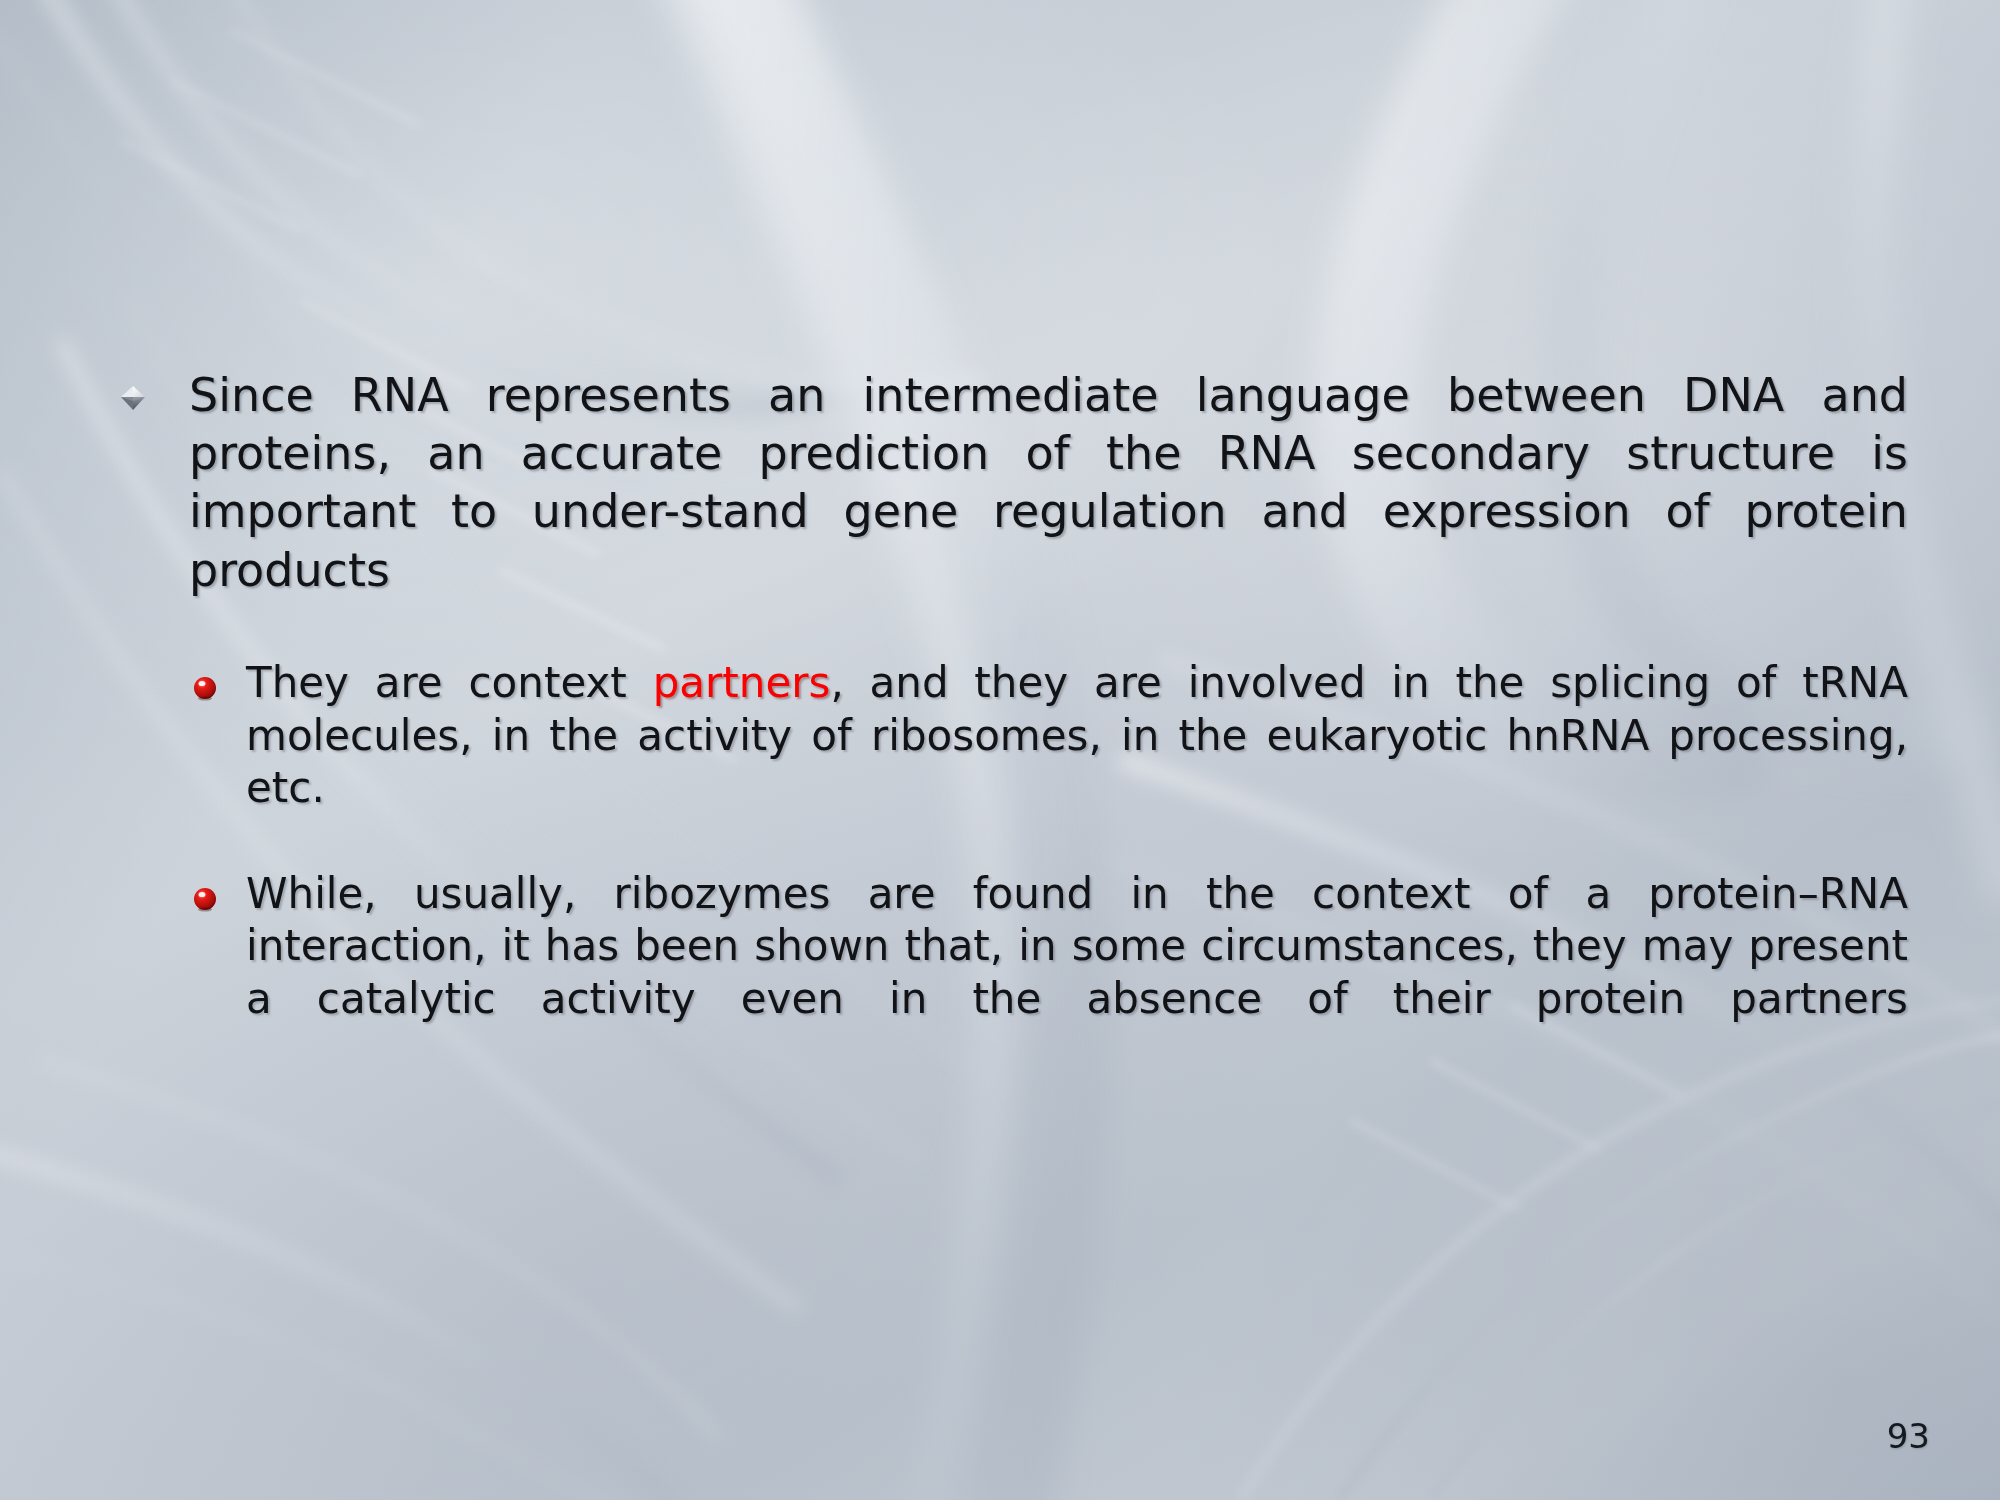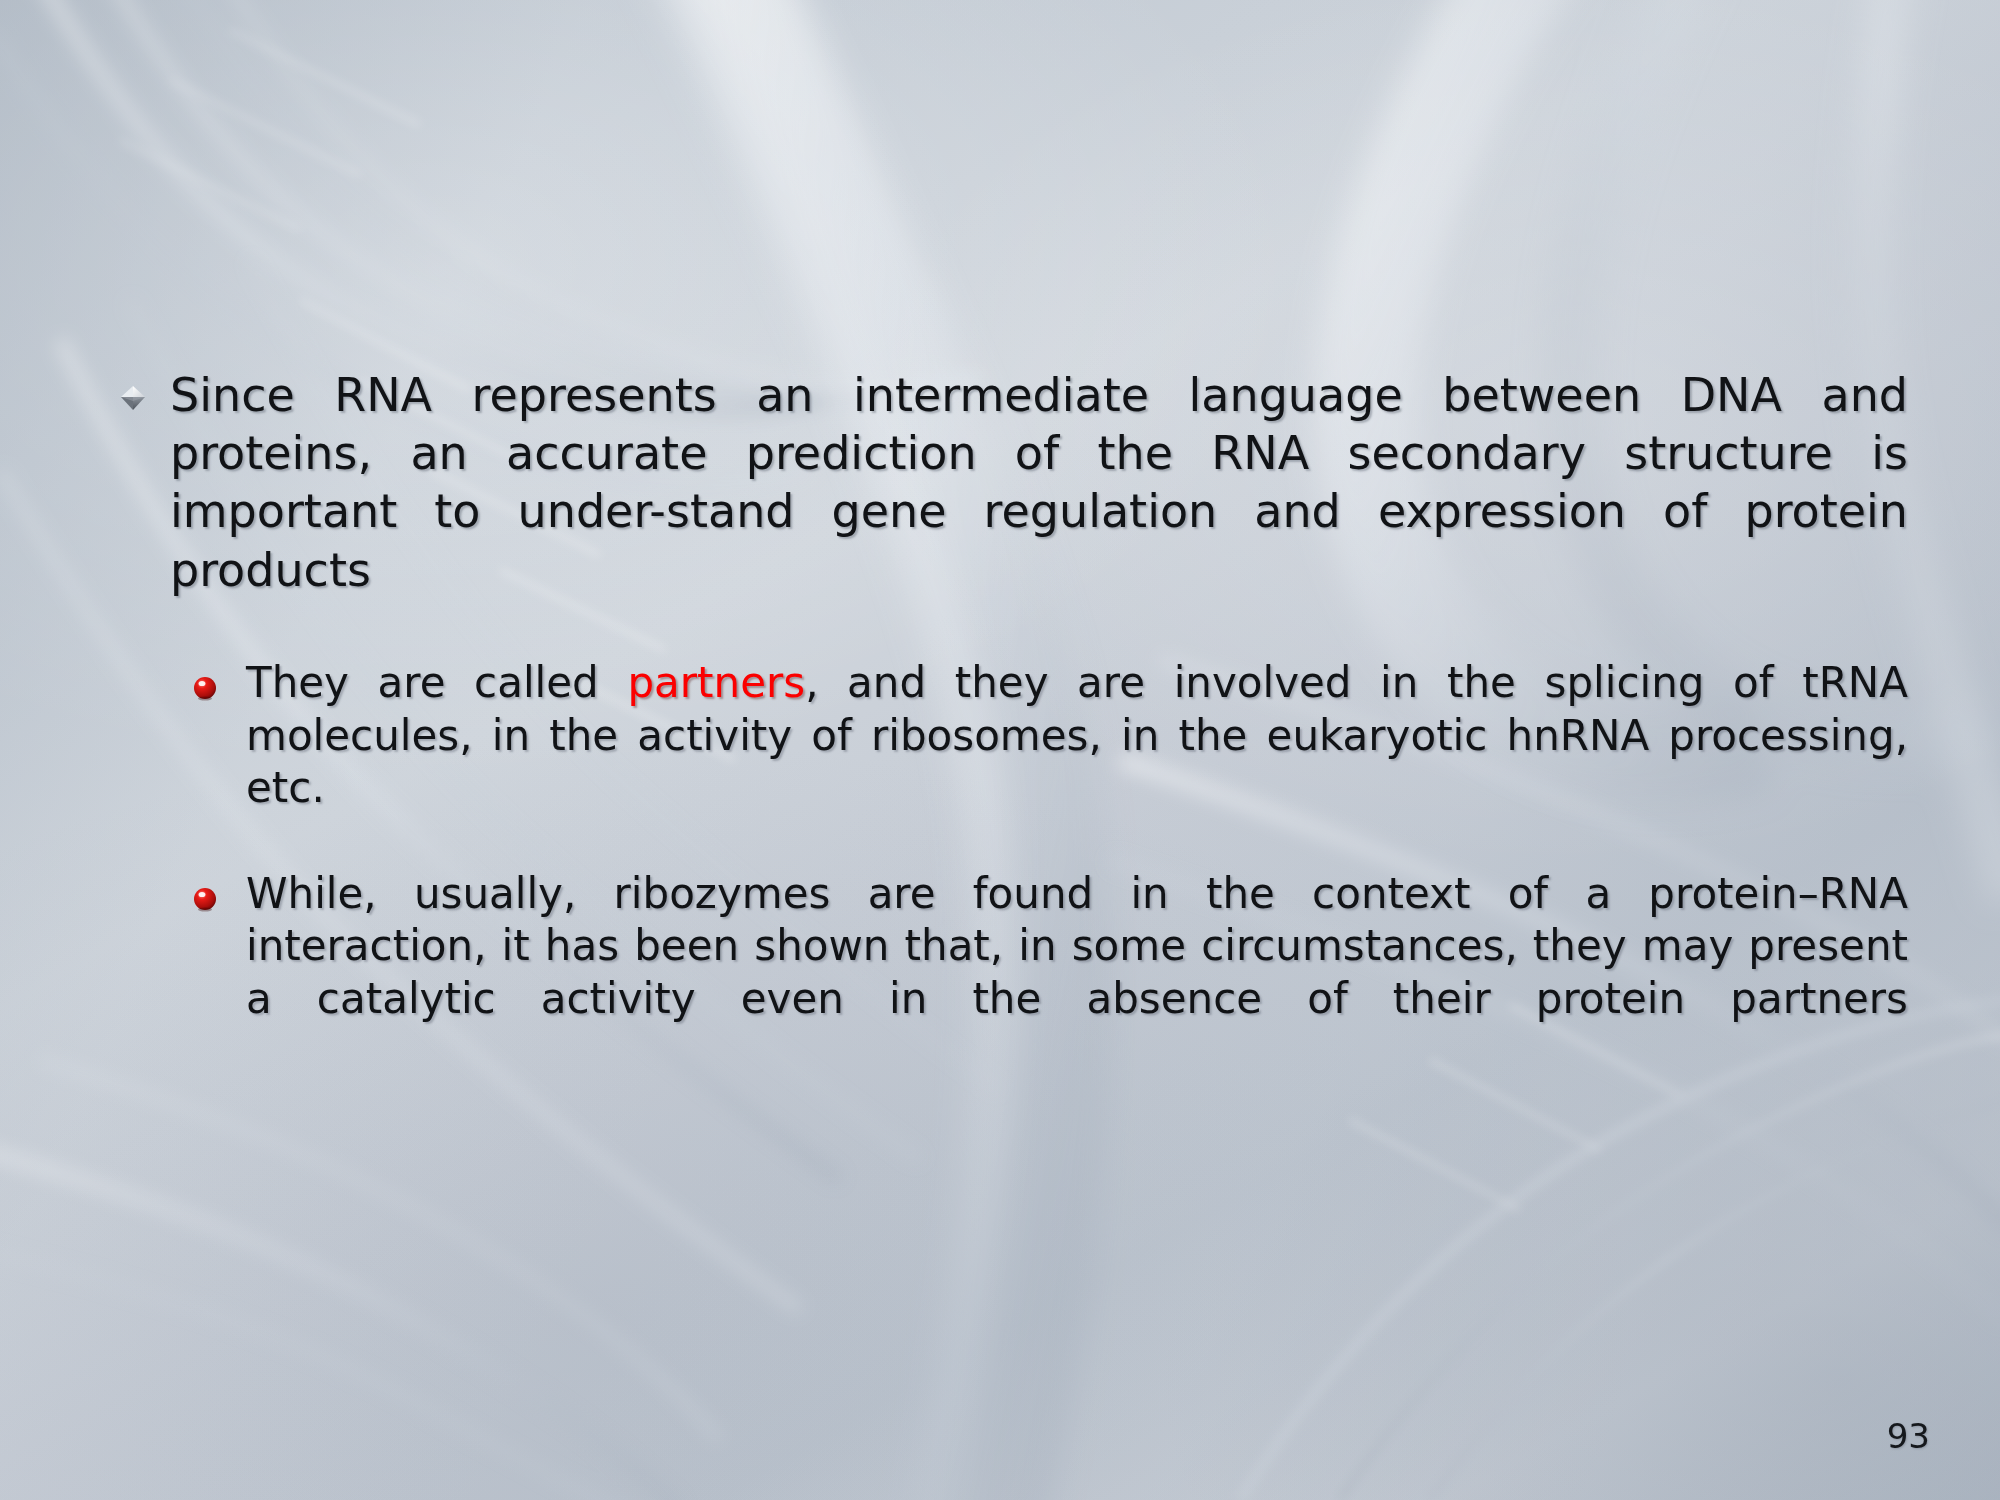--- a/index.html
+++ b/index.html
@@ -61,21 +61,21 @@
     top: 366px;
     width: 1790px;
   }
 
   .bullet-row {
     display: flex;
     align-items: flex-start;
   }
 
   
-  .lvl1 { margin-bottom: 0px; }
+  .lvl1 { margin-bottom: 0px; gap: 19px; }
   .lvl1 .marker {
     flex: 0 0 auto;
     width: 52px;
     padding-top: 17px;
     display:flex;
     justify-content:flex-start;
   }
   .lvl1 .para {
     flex: 1 1 auto;
     font-size: 46px;
@@ -271,21 +271,21 @@
               <stop offset="75%" stop-color="#a60d0a"></stop>
               <stop offset="100%" stop-color="#5d0605"></stop>
             </radialGradient>
           </defs>
           <circle cx="13" cy="13" r="11" fill="url(#sph)"></circle>
           <ellipse cx="10" cy="8.5" rx="3.4" ry="2.6" fill="#ffffff" opacity="0.9"></ellipse>
           <ellipse cx="13" cy="23.5" rx="7" ry="2" fill="#3a0302" opacity="0.35"></ellipse>
         </svg>
       </span>
       <div class="para lastline-left">
-        <span>They are called </span><span class="hl-red">partners</span><span>, and they are involved in the splicing of tRNA molecules, in the activity of ribosomes, in the eukaryotic hnRNA processing, etc.</span>
+        <span>They are context </span><span class="hl-red">partners</span><span>, and they are involved in the splicing of tRNA molecules, in the activity of ribosomes, in the eukaryotic hnRNA processing, etc.</span>
       </div>
     </div>
 
     <div class="bullet-row lvl2">
       <span class="marker">
         <svg class="sphere-marker" viewBox="0 0 26 26">
           <circle cx="13" cy="13" r="11" fill="url(#sph)"></circle>
           <ellipse cx="10" cy="8.5" rx="3.4" ry="2.6" fill="#ffffff" opacity="0.9"></ellipse>
           <ellipse cx="13" cy="23.5" rx="7" ry="2" fill="#3a0302" opacity="0.35"></ellipse>
         </svg>

